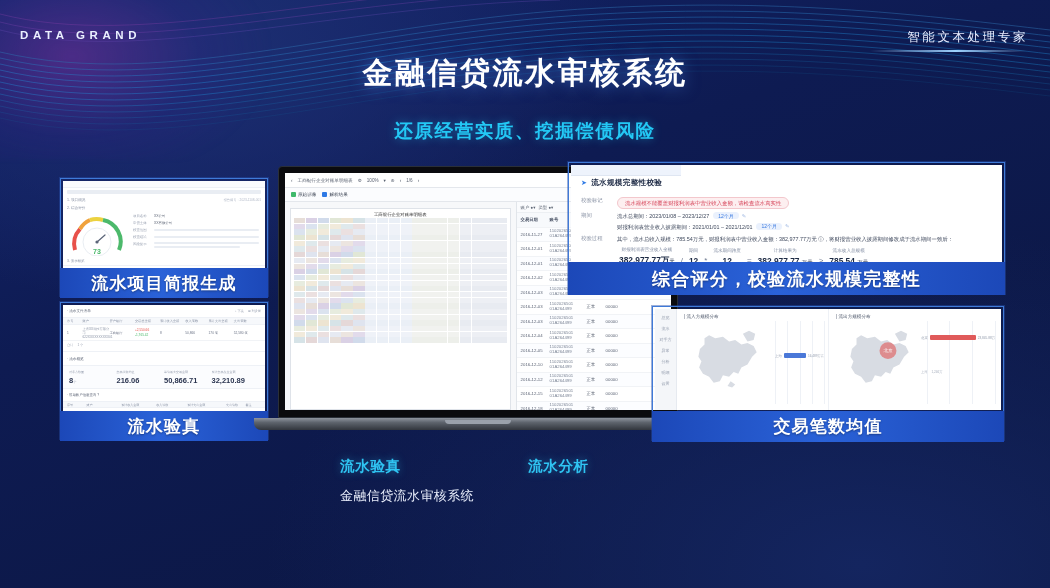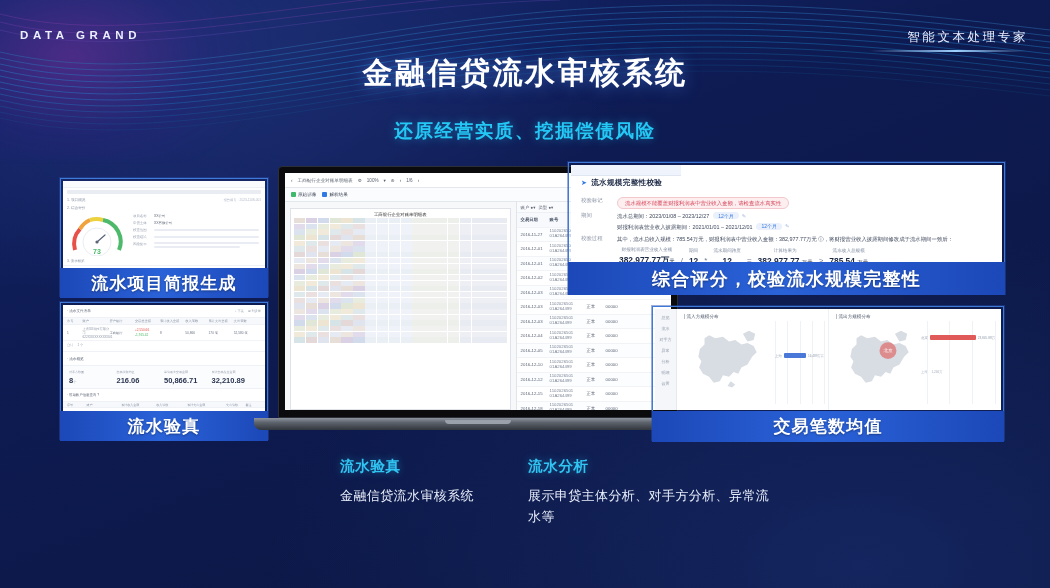--- a/index.html
+++ b/index.html
@@ -1005,16 +1005,15 @@
 </div>
 
 <div class="feat" id="feat1">
 </div>
 <div class="feat" id="feat2">
   <div class="feat-title">流水验真</div>
   <div class="feat-desc">金融信贷流水审核系统</div>
 </div>
 <div class="feat" id="feat3">
   <div class="feat-title">流水分析</div>
-  <div class="feat-desc">展示申贷主体分析、对手方分析、异常流水等</div>
 </div>
 <div class="feat" id="feat4">
 </div>
 
 </body></html>

